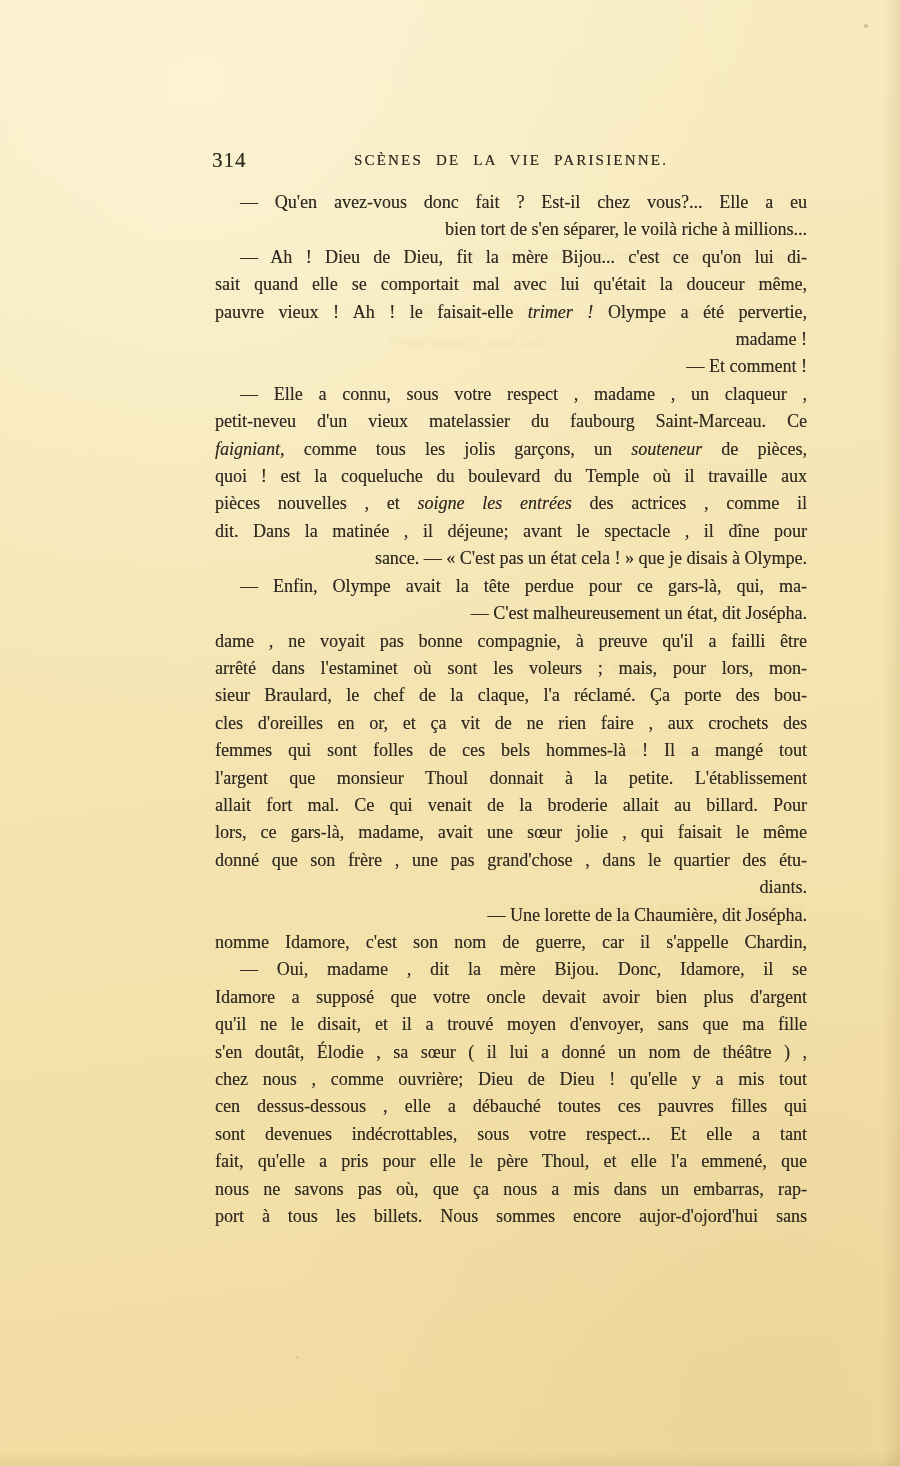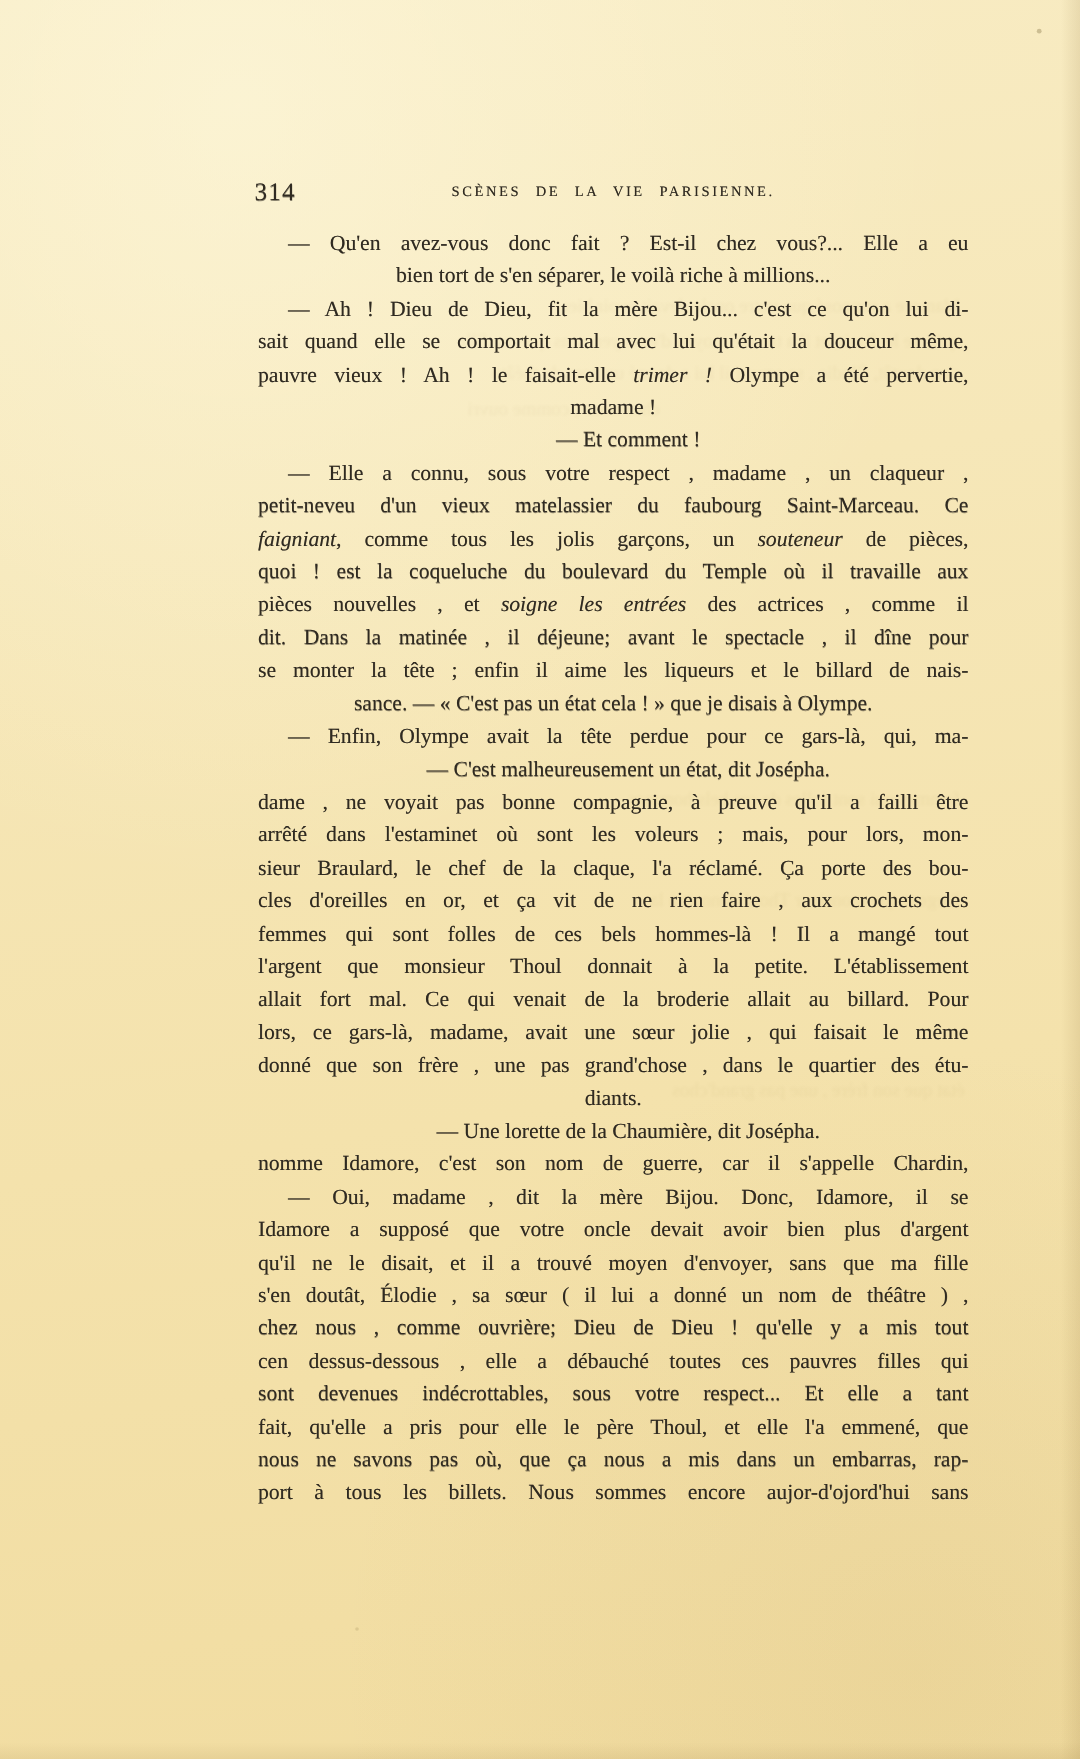--- a/index.html
+++ b/index.html
@@ -26,29 +26,29 @@
     position:absolute;left:215px;top:148px;width:592px;height:26px;
     color:#2f2a21;
   }
   .pagenum{
     position:absolute;left:-3px;top:0;
     font-size:21px;letter-spacing:1px;
     text-shadow:0.2px 0.2px 0.5px rgba(47,42,33,0.55);
   }
   .running{
     position:absolute;left:0;right:0;top:4px;text-align:center;
-    font-size:12px;letter-spacing:2.2px;word-spacing:7px;
+    font-size:15px;letter-spacing:2.2px;word-spacing:7px;
     text-shadow:0.2px 0.2px 0.5px rgba(47,42,33,0.55);
   }
   .text-block{
     position:absolute;left:215px;top:189px;width:592px;
     font-size:18px;line-height:27.4px;color:#2f2a21;
     text-shadow:0.2px 0.2px 0.5px rgba(47,42,33,0.5);
   }
-  .line{text-align:center;white-space:normal;}
+  .line{text-align:right;white-space:normal;}
   .line.just{text-align:justify;text-align-last:justify;}
   .line.indent{text-indent:25px;}
   .it{font-style:italic;}
   .ghosts{position:absolute;inset:0;pointer-events:none;}
   .ghost{
     position:absolute;overflow:hidden;height:22px;
     font-size:16px;color:#7a6426;opacity:0.06;
     transform:scaleX(-1);filter:blur(1.3px);white-space:nowrap;
   }
   .speck{position:absolute;border-radius:50%;background:rgba(95,75,30,0.28);}
@@ -80,21 +80,20 @@
       <div class="line just"><span>sait quand elle se comportait mal avec lui qu'était la douceur même,</span></div>
       <div class="line just"><span>pauvre vieux ! Ah ! le faisait-elle </span><span class="it">trimer !</span><span> Olympe a été pervertie,</span></div>
       <div class="line"><span>madame !</span></div>
       <div class="line indent"><span>— Et comment !</span></div>
       <div class="line indent just"><span>— Elle a connu, sous votre respect , madame , un claqueur ,</span></div>
       <div class="line just"><span>petit-neveu d'un vieux matelassier du faubourg Saint-Marceau. Ce</span></div>
       <div class="line just"><span class="it">faigniant,</span><span> comme tous les jolis garçons, un </span><span class="it">souteneur</span><span> de pièces,</span></div>
       <div class="line just"><span>quoi ! est la coqueluche du boulevard du Temple où il travaille aux</span></div>
       <div class="line just"><span>pièces nouvelles , et </span><span class="it">soigne les entrées</span><span> des actrices , comme il</span></div>
       <div class="line just"><span>dit. Dans la matinée , il déjeune; avant le spectacle , il dîne pour</span></div>
-      <div class="line just"><span>se monter la tête ; enfin il aime les liqueurs et le billard de nais-</span></div>
       <div class="line"><span>sance. — « C'est pas un état cela ! » que je disais à Olympe.</span></div>
       <div class="line indent just"><span>— Enfin, Olympe avait la tête perdue pour ce gars-là, qui, ma-</span></div>
       <div class="line indent"><span>— C'est malheureusement un état, dit Josépha.</span></div>
       <div class="line just"><span>dame , ne voyait pas bonne compagnie, à preuve qu'il a failli être</span></div>
       <div class="line just"><span>arrêté dans l'estaminet où sont les voleurs ; mais, pour lors, mon-</span></div>
       <div class="line just"><span>sieur Braulard, le chef de la claque, l'a réclamé. Ça porte des bou-</span></div>
       <div class="line just"><span>cles d'oreilles en or, et ça vit de ne rien faire , aux crochets des</span></div>
       <div class="line just"><span>femmes qui sont folles de ces bels hommes-là ! Il a mangé tout</span></div>
       <div class="line just"><span>l'argent que monsieur Thoul donnait à la petite. L'établissement</span></div>
       <div class="line just"><span>allait fort mal. Ce qui venait de la broderie allait au billard. Pour</span></div>

